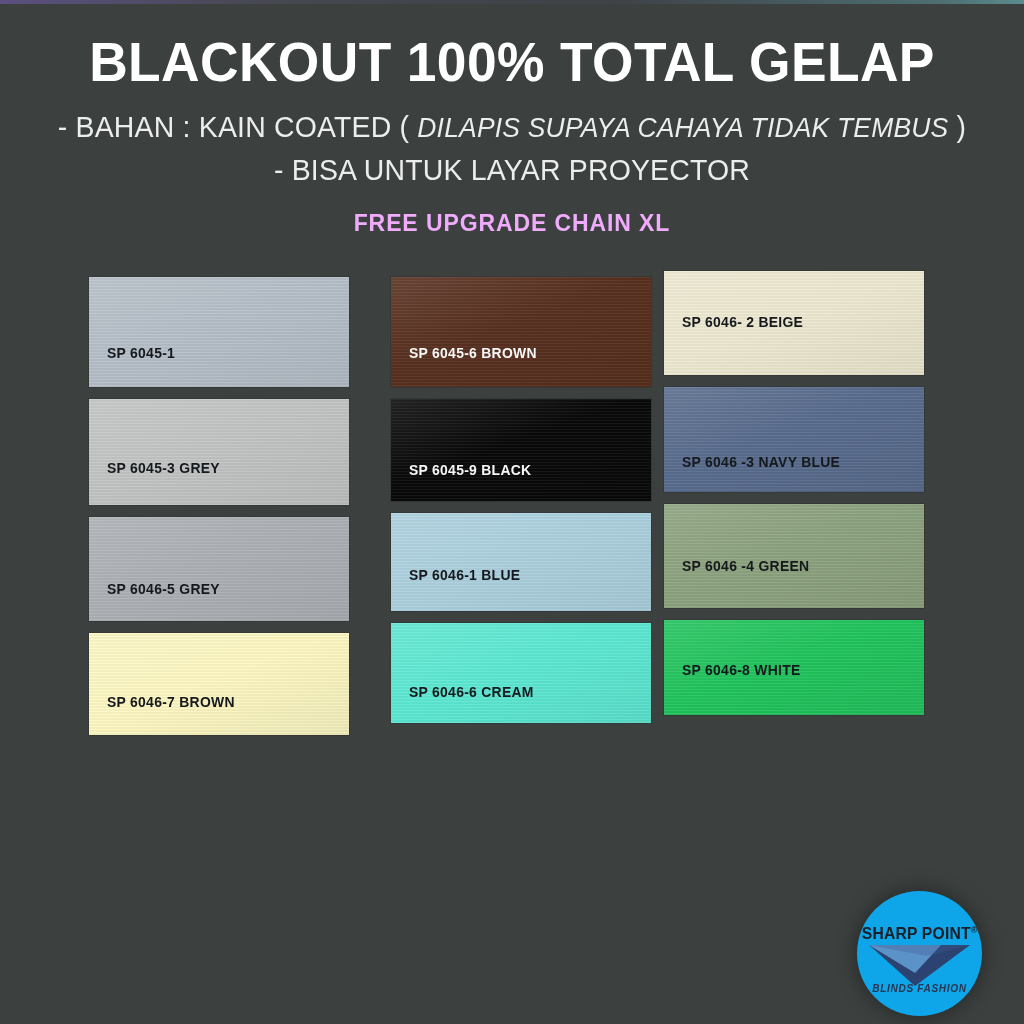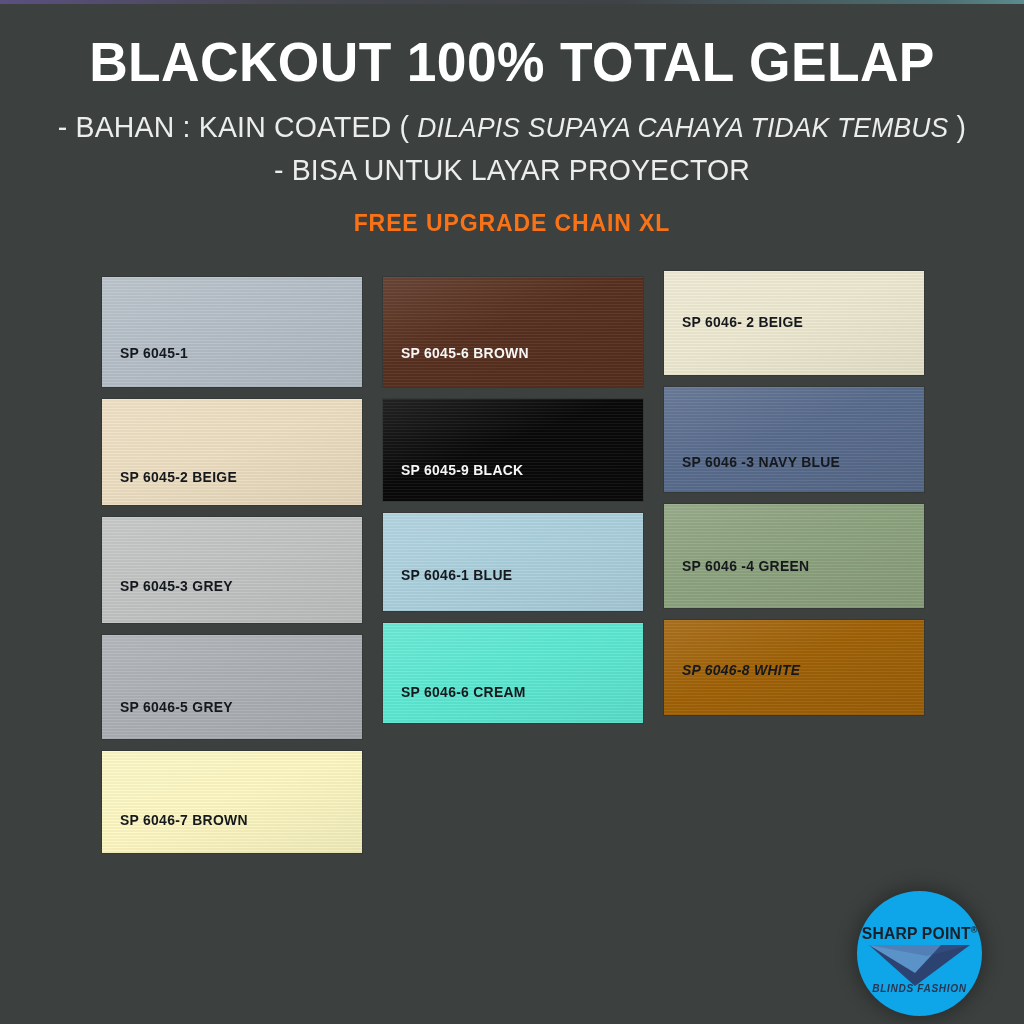--- a/index.html
+++ b/index.html
@@ -56,41 +56,41 @@
     margin-top: 10px;
     color: #eceded;
     font-size: 29px;
     font-weight: 400;
     letter-spacing: 0.2px;
     white-space: nowrap;
     transform: scaleX(0.98);
   }
   #promo {
     margin-top: 23px;
-    color: #f97316;
+    color: #f0abfc;
     font-size: 23px;
     font-weight: bold;
     letter-spacing: 0.9px;
     white-space: nowrap;
   }
 
   
   #grid {
     position: absolute;
     top: 277px; left: 0;
     width: 1024px;
     height: 560px;
   }
   .column {
     position: absolute;
     top: 0;
     width: 260px;
   }
-  #col-1 { left: 102px; }
-  #col-2 { left: 383px; }
+  #col-1 { left: 89px; }
+  #col-2 { left: 391px; }
   #col-3 { left: 664px; top: -6px; }
 
   .swatch {
     position: relative;
     width: 100%;
     margin-bottom: 12px;
     overflow: hidden;
     box-shadow: 0 0 0 1px rgba(0,0,0,0.12);
   }
   
@@ -187,23 +187,20 @@
     <div id="sub-line2">- BISA UNTUK LAYAR PROYECTOR</div>
 
     <div id="promo">FREE UPGRADE CHAIN XL</div>
   </div>
 
   <div id="grid">
     <div class="column" id="col-1">
         <div class="swatch" style="background: rgb(183, 192, 201); height: 110px;">
           <div class="label" style="color: rgb(21, 24, 28); top: 68px;">SP 6045-1</div>
         </div>
-        <div class="swatch" style="background: rgb(238, 224, 194); height: 106px;">
-          <div class="label" style="color: rgb(21, 24, 28); top: 70px;">SP 6045-2 BEIGE</div>
-        </div>
         <div class="swatch" style="background: rgb(195, 198, 197); height: 106px;">
           <div class="label" style="color: rgb(21, 24, 28); top: 61px;">SP 6045-3 GREY</div>
         </div>
         <div class="swatch" style="background: rgb(174, 178, 183); height: 104px;">
           <div class="label" style="color: rgb(21, 24, 28); top: 64px;">SP 6046-5 GREY</div>
         </div>
         <div class="swatch" style="background: #fef9c3; height: 102px;">
           <div class="label" style="color: rgb(21, 24, 28); top: 61px;">SP 6046-7 BROWN</div>
         </div>
       </div>
@@ -224,21 +221,21 @@
     <div class="column" id="col-3">
         <div class="swatch" style="background: rgb(239, 234, 210); height: 104px; text-align: right;">
           <div class="label" style="color: rgb(21, 24, 28); top: 43px;">SP 6046- 2 BEIGE</div>
         </div>
         <div class="swatch" style="background: rgb(90, 109, 142); height: 105px;">
           <div class="label" style="color: rgb(21, 24, 28); top: 67px;">SP 6046 -3 NAVY BLUE</div>
         </div>
         <div class="swatch" style="background: rgb(142, 164, 128); height: 104px;">
           <div class="label" style="color: rgb(21, 24, 28); top: 54px;">SP 6046 -4 GREEN</div>
         </div>
-        <div class="swatch" style="background: #a16207; height: 95px; font-style: italic;">
+        <div class="swatch" style="background: #22c55e; height: 95px;">
           <div class="label" style="color: rgb(21, 24, 28); top: 42px;">SP 6046-8 WHITE</div>
         </div>
       </div>
   </div>
 
   <div id="logo">
     <div id="logo-text">
       <span>SHARP POINT</span><span id="logo-reg">®</span>
     </div>
     <svg id="logo-mark" viewBox="0 0 101 43" xmlns="http://www.w3.org/2000/svg">

